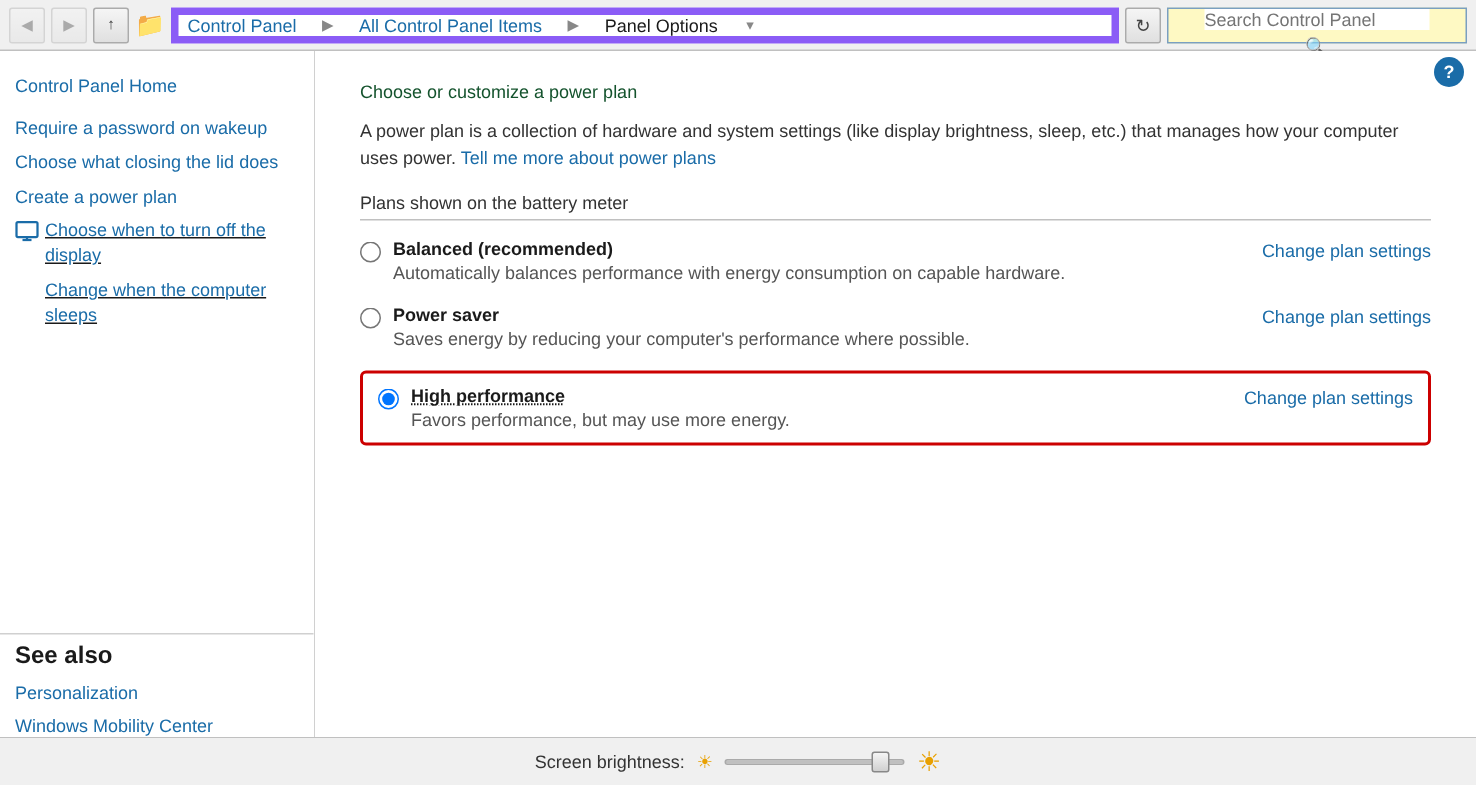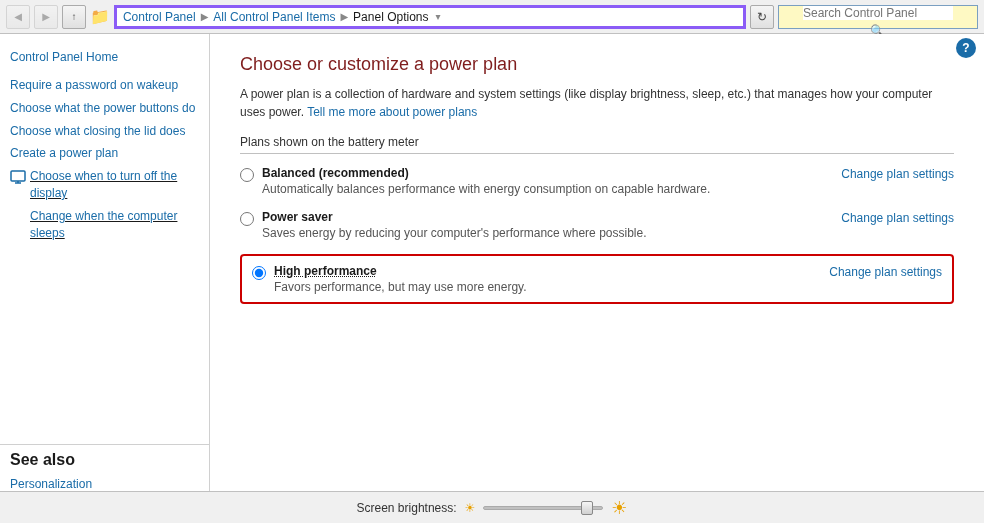--- a/index.html
+++ b/index.html
@@ -3,21 +3,21 @@
   <meta charset="utf-8">
   <style>
     * { box-sizing: border-box; margin: 0; padding: 0; }
     body { font-family: 'Segoe UI', Arial, sans-serif; font-size: 12px; background: #f0f0f0; color: #1a1a1a; width: 984px; height: 523px; overflow: hidden; }
 
     
     .titlebar { background: #f0f0f0; border-bottom: 1px solid #c0c0c0; padding: 4px 6px; display: flex; align-items: center; gap: 4px; height: 34px; }
     .nav-btn { width: 24px; height: 24px; border: 1px solid #ababab; background: linear-gradient(to bottom, #f5f5f5, #e0e0e0); border-radius: 2px; cursor: pointer; display: flex; align-items: center; justify-content: center; font-size: 10px; color: #444; }
     .nav-btn.disabled { opacity: 0.4; cursor: default; }
     .up-btn { width: 24px; height: 24px; border: 1px solid #ababab; background: linear-gradient(to bottom, #f5f5f5, #e0e0e0); border-radius: 2px; cursor: pointer; display: flex; align-items: center; justify-content: center; font-size: 10px; color: #444; }
-    .address-bar { flex: 1; height: 24px; border: 3px solid #8b5cf6; background: white; display: flex; align-items: center; padding: 0 6px; font-size: 12px; gap: 5px; }
+    .address-bar { flex: 1; height: 24px; border: 5px solid #8b5cf6; background: white; display: flex; align-items: center; padding: 0 6px; font-size: 12px; gap: 17px; }
     .address-sep { color: #888; font-size: 10px; }
     .address-link { color: #1a6ca8; cursor: pointer; }
     .address-current { color: #1a1a1a; }
     .address-dropdown { border: none; background: none; font-size: 10px; color: #888; cursor: pointer; padding: 0 2px; }
     .refresh-btn { width: 24px; height: 24px; border: 1px solid #ababab; background: linear-gradient(to bottom, #f5f5f5, #e0e0e0); border-radius: 2px; cursor: pointer; display: flex; align-items: center; justify-content: center; font-size: 12px; color: #444; }
     .search-box { height: 24px; border: 1px solid #7a9fc1; background: #fef9c3; display: flex; align-items: center; padding: 0 6px; width: 200px; gap: 4px; flex-direction: column; }
     .search-box input { border: none; outline: none; font-size: 12px; width: 150px; color: #888; }
     .search-icon-btn { color: #888; font-size: 12px; cursor: pointer; }
 
     
@@ -27,21 +27,21 @@
     .sidebar { width: 210px; background: white; border-right: 1px solid #d0d0d0; padding: 10px 0; overflow-y: auto; flex-shrink: 0; }
     .sidebar-link { display: block; padding: 3px 12px 3px 10px; color: #1a6ca8; cursor: pointer; font-size: 12px; line-height: 1.4; }
     .sidebar-title { padding: 6px 10px 4px; font-weight: 600; color: #1a1a1a; font-size: 12px; }
     .sidebar-section-title { padding: 6px 10px 4px; font-weight: 600; color: #1a1a1a; font-size: 16px; border-top: 1px solid #d0d0d0; margin-top: 6px; }
     .sidebar-item-with-icon { display: flex; align-items: flex-start; padding: 3px 10px; gap: 4px; text-decoration: underline; }
     .sidebar-item-with-icon a { color: #1a6ca8; cursor: pointer; font-size: 12px; line-height: 1.4; }
     .icon-circle { width: 16px; height: 16px; flex-shrink: 0; margin-top: 1px; }
 
     
     .content { flex: 1; background: white; padding: 20px 30px; overflow-y: auto; }
-    .page-title { font-size: 18px; color: #7f1d1d; font-weight: 300; margin-bottom: 10px; }
+    .page-title { font-size: 12px; color: #14532d; font-weight: 300; margin-bottom: 10px; }
     .page-desc { font-size: 12px; color: #333; line-height: 1.5; margin-bottom: 14px; }
     .page-desc a { color: #1a6ca8; cursor: pointer; }
     .section-header { font-size: 12px; color: #333; border-bottom: 1px solid #c0c0c0; padding-bottom: 4px; margin-bottom: 12px; display: flex; justify-content: space-between; align-items: center; }
 
     .plan-item { display: flex; align-items: flex-start; margin-bottom: 14px; gap: 8px; }
     .plan-details { flex: 1; }
     .plan-name { font-size: 12px; font-weight: 600; color: #1a1a1a; }
     .plan-desc { font-size: 12px; color: #555; margin-top: 2px; }
     .plan-settings-link { color: #1a6ca8; font-size: 12px; cursor: pointer; white-space: nowrap; margin-top: 1px; }
     .radio-input { margin-top: 2px; width: 14px; height: 14px; flex-shrink: 0; }
@@ -88,21 +88,20 @@
 
 <div class="help-btn">?</div>
 
 <div class="main">
 
   <div class="sidebar">
     <div class="sidebar-title" style="color:#1a6ca8; cursor:pointer; font-weight:normal;">Control Panel Home</div>
 
     <div style="margin-top:6px;">
       <a class="sidebar-link">Require a password on wakeup</a>
-      <a class="sidebar-link">Choose what the power buttons do</a>
       <a class="sidebar-link">Choose what closing the lid does</a>
       <a class="sidebar-link">Create a power plan</a>
 
       <div class="sidebar-item-with-icon">
         <svg class="icon-circle" viewBox="0 0 16 16" xmlns="http://www.w3.org/2000/svg">
           <rect x="1" y="2" width="14" height="10" rx="1" fill="none" stroke="#1a6ca8" stroke-width="1.5"></rect>
           <line x1="5" y1="14" x2="11" y2="14" stroke="#1a6ca8" stroke-width="1.5"></line>
           <line x1="8" y1="12" x2="8" y2="14" stroke="#1a6ca8" stroke-width="1.5"></line>
         </svg>
         <a style="color:#1a6ca8; cursor:pointer; font-size:12px; line-height:1.4;">Choose when to turn off the display</a>

